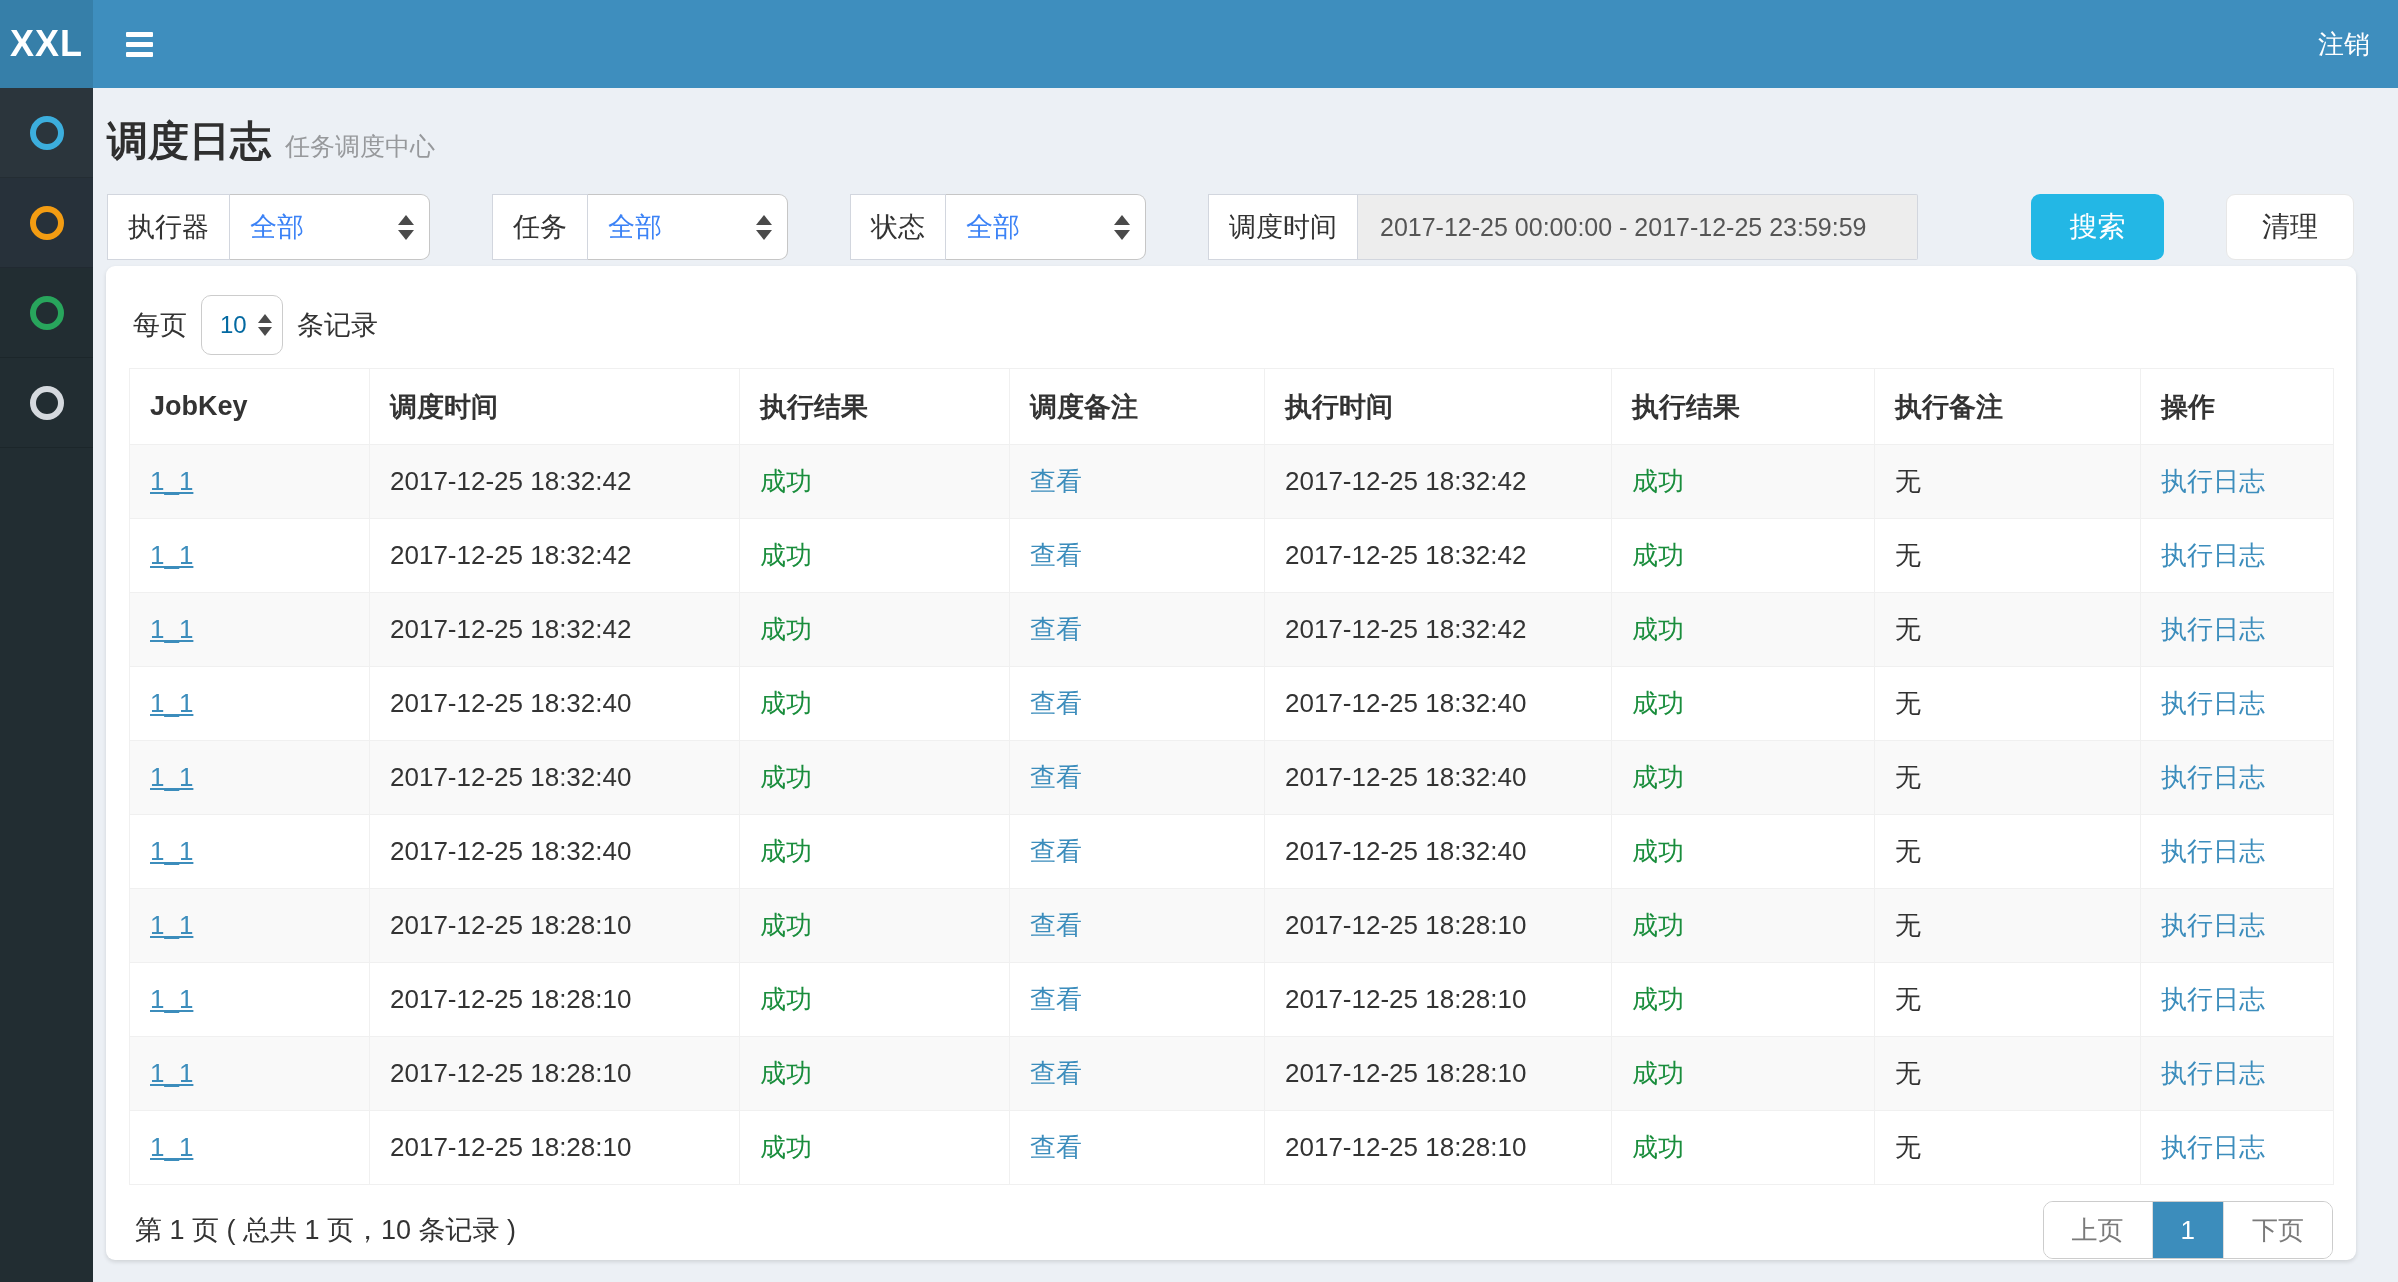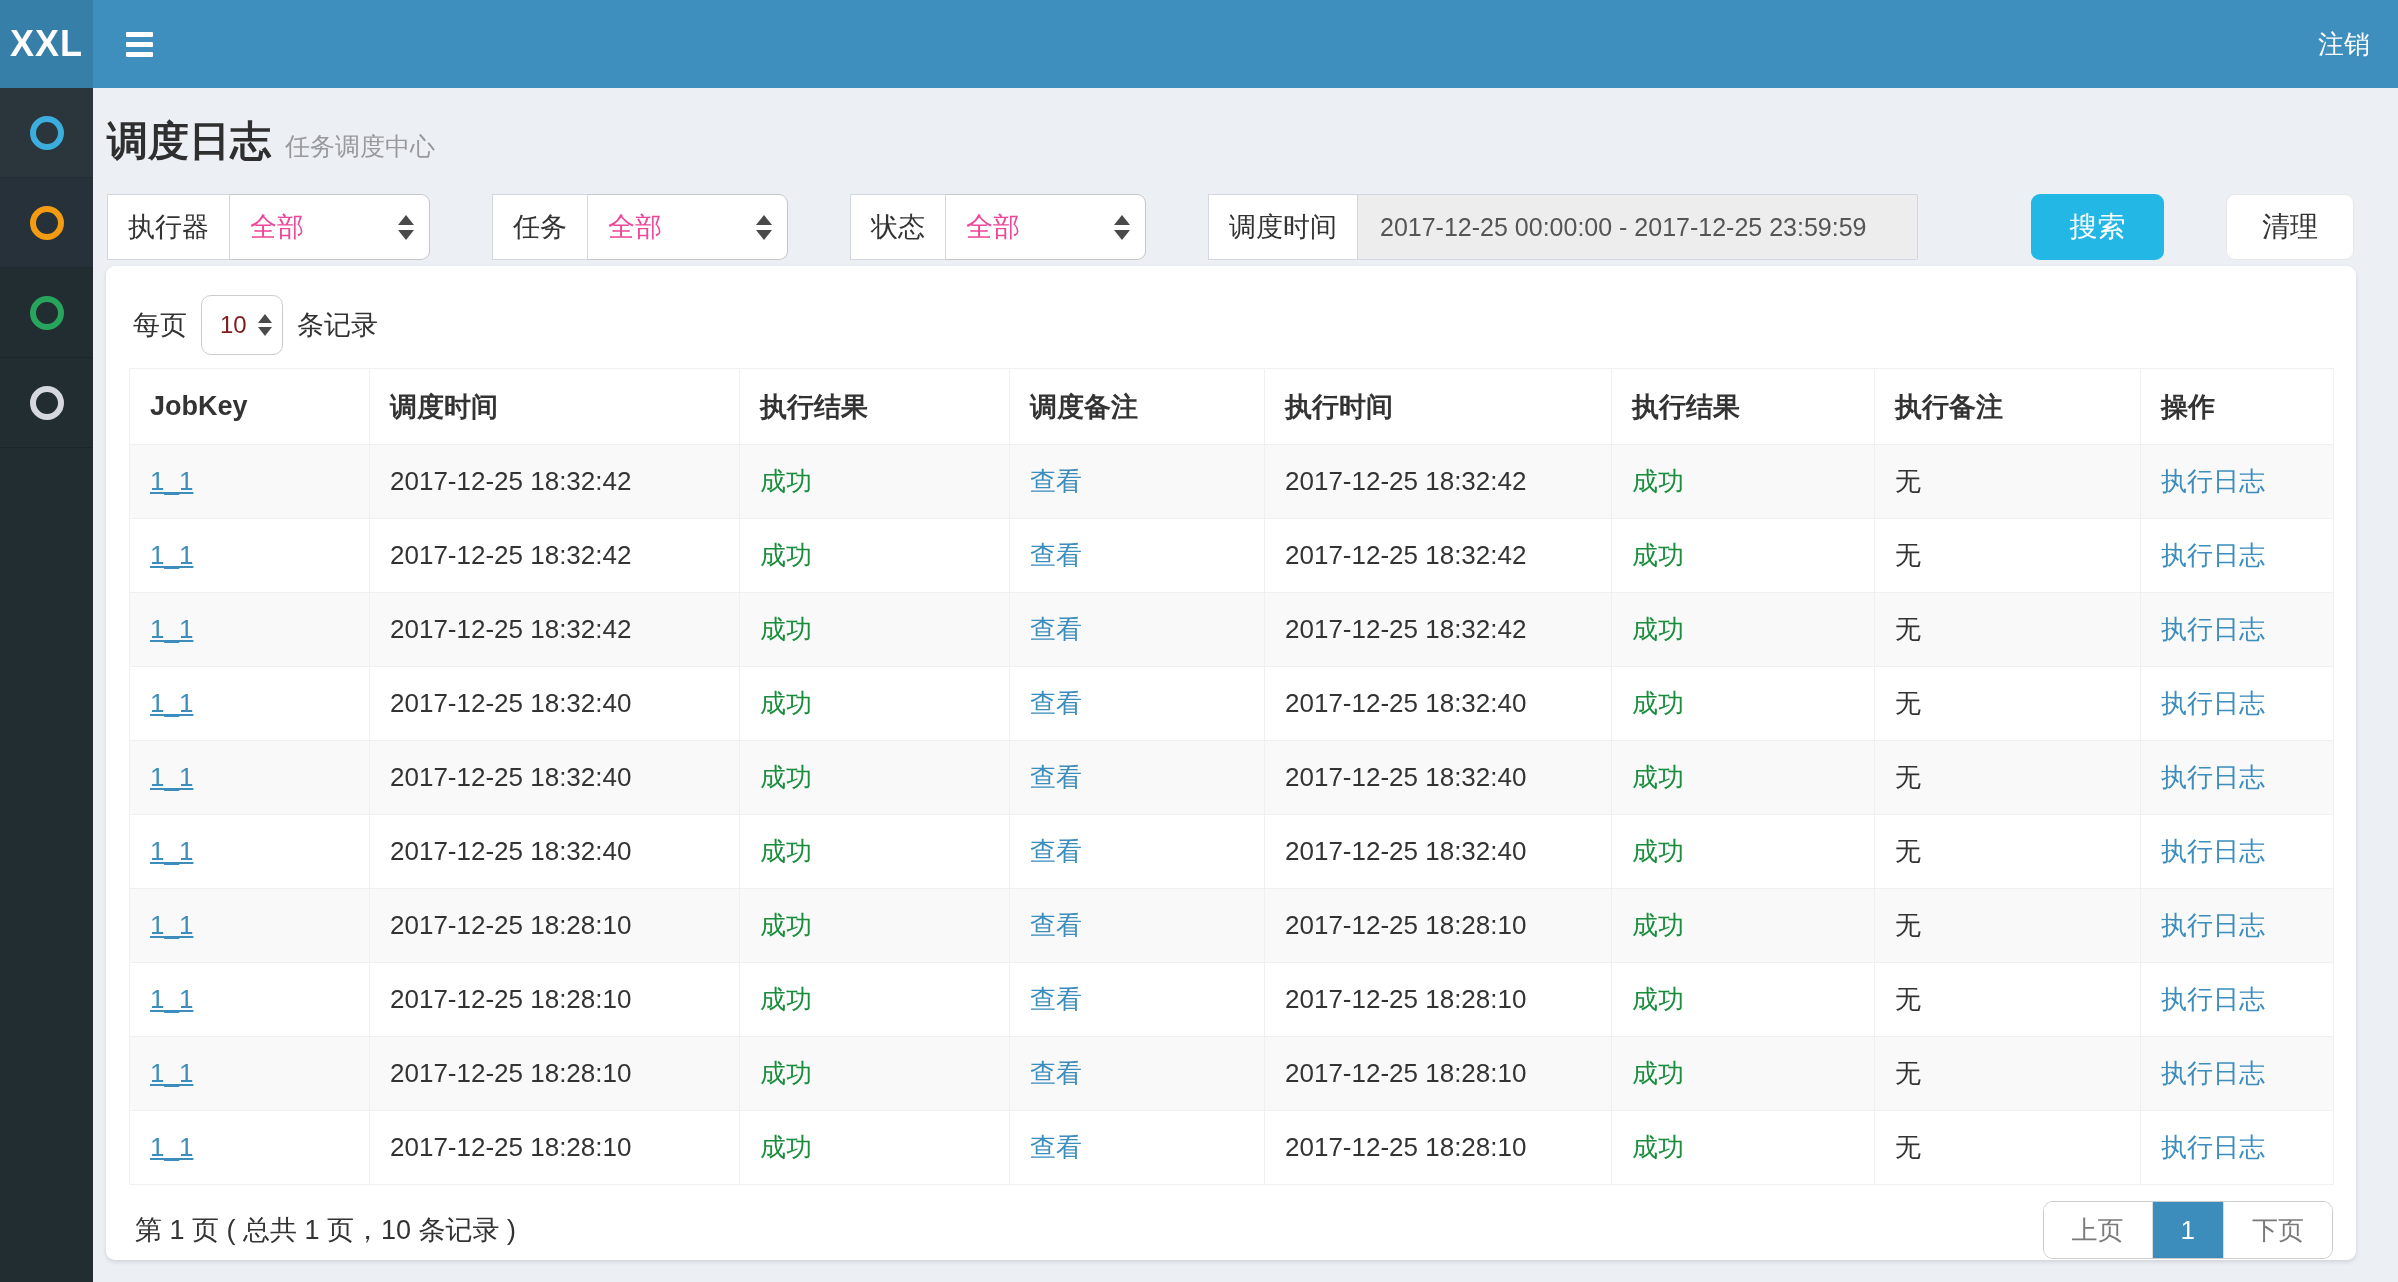--- a/index.html
+++ b/index.html
@@ -27,33 +27,33 @@
   
   .main{position:absolute;top:88px;left:77px;width:2305px;height:1194px;}
   .content-header{margin:26px 26px 0 30px;display:flex;align-items:baseline;}
   .content-header h1{font-size:41px;font-weight:bold;color:#2f2f2f;}
   .content-header .subtitle{font-size:25px;color:#97999c;margin-left:14px;font-weight:normal;}
 
   
   .filter-row{margin:32px 28px 0 30px;display:flex;align-items:center;gap:62px;height:52px;}
   .input-group{display:flex;height:66px;align-items:stretch;}
   .addon{background:#fff;border:1px solid #d2d6de;padding:0 20px;font-size:27px;color:#333;display:flex;align-items:center;white-space:nowrap;}
-  .mock-select{display:flex;align-items:center;background:#fff;border:1px solid #c6c6c6;border-left:none;border-radius:0 9px 9px 0;width:200px;padding-left:20px;font-size:27px;color:#ec4899;cursor:pointer;}
+  .mock-select{display:flex;align-items:center;background:#fff;border:1px solid #c6c6c6;border-left:none;border-radius:0 9px 9px 0;width:200px;padding-left:20px;font-size:27px;color:#3b82f6;cursor:pointer;}
   .stepper{margin-left:auto;margin-right:15px;display:flex;flex-direction:column;gap:5px;}
   .stepper .up{width:0;height:0;border-left:8px solid transparent;border-right:8px solid transparent;border-bottom:10px solid #4a4a4a;}
   .stepper .down{width:0;height:0;border-left:8px solid transparent;border-right:8px solid transparent;border-top:10px solid #4a4a4a;}
   .date-input{width:560px;background:#ededed;border:1px solid #d2d6de;border-left:none;font-size:25px;color:#555;padding:0 22px;border-radius:0 2px 2px 0;outline:none;}
   .btn{height:66px;border:none;border-radius:9px;font-size:28px;cursor:pointer;}
   .btn-search{width:133px;background:var(--accent_cyan);color:#fff;margin-left:auto;}
   .btn-clear{width:128px;background:#fff;color:#333;border:1px solid #e7e7e7;}
 
   
   .box{margin:13px 26px 0 29px;height:994px;background:#fff;border-radius:9px;box-shadow:0 2px 4px rgba(0,0,0,0.12);padding:28px 23px 14px 23px;}
   .perpage{display:flex;align-items:center;gap:14px;font-size:27px;color:#333;height:62px;padding-left:4px;}
-  .select-small{display:flex;align-items:center;width:82px;height:60px;background:#fff;border:1px solid #ccc;border-radius:10px;padding-left:18px;font-size:24px;color:#7f1d1d;cursor:pointer;}
+  .select-small{display:flex;align-items:center;width:82px;height:60px;background:#fff;border:1px solid #ccc;border-radius:10px;padding-left:18px;font-size:24px;color:#0369a1;cursor:pointer;}
   .select-small .stepper{margin-right:10px;gap:4px;}
   .select-small .stepper .up{border-left-width:7px;border-right-width:7px;border-bottom-width:9px;}
   .select-small .stepper .down{border-left-width:7px;border-right-width:7px;border-top-width:9px;}
 
   
   table.log-table{width:2204px;border-collapse:collapse;table-layout:fixed;margin-top:12px;}
   .log-table th{height:76px;text-align:left;padding-left:20px;font-size:27px;font-weight:bold;color:#333;border:1px solid #f0f0f0;background:#fff;}
   .log-table td{height:74px;padding-left:20px;font-size:26px;color:#333;border:1px solid #f0f0f0;background:#fff;}
   .log-table tbody tr:nth-child(odd) td{background:#f9f9f9;}
   .log-table a{cursor:pointer;}

